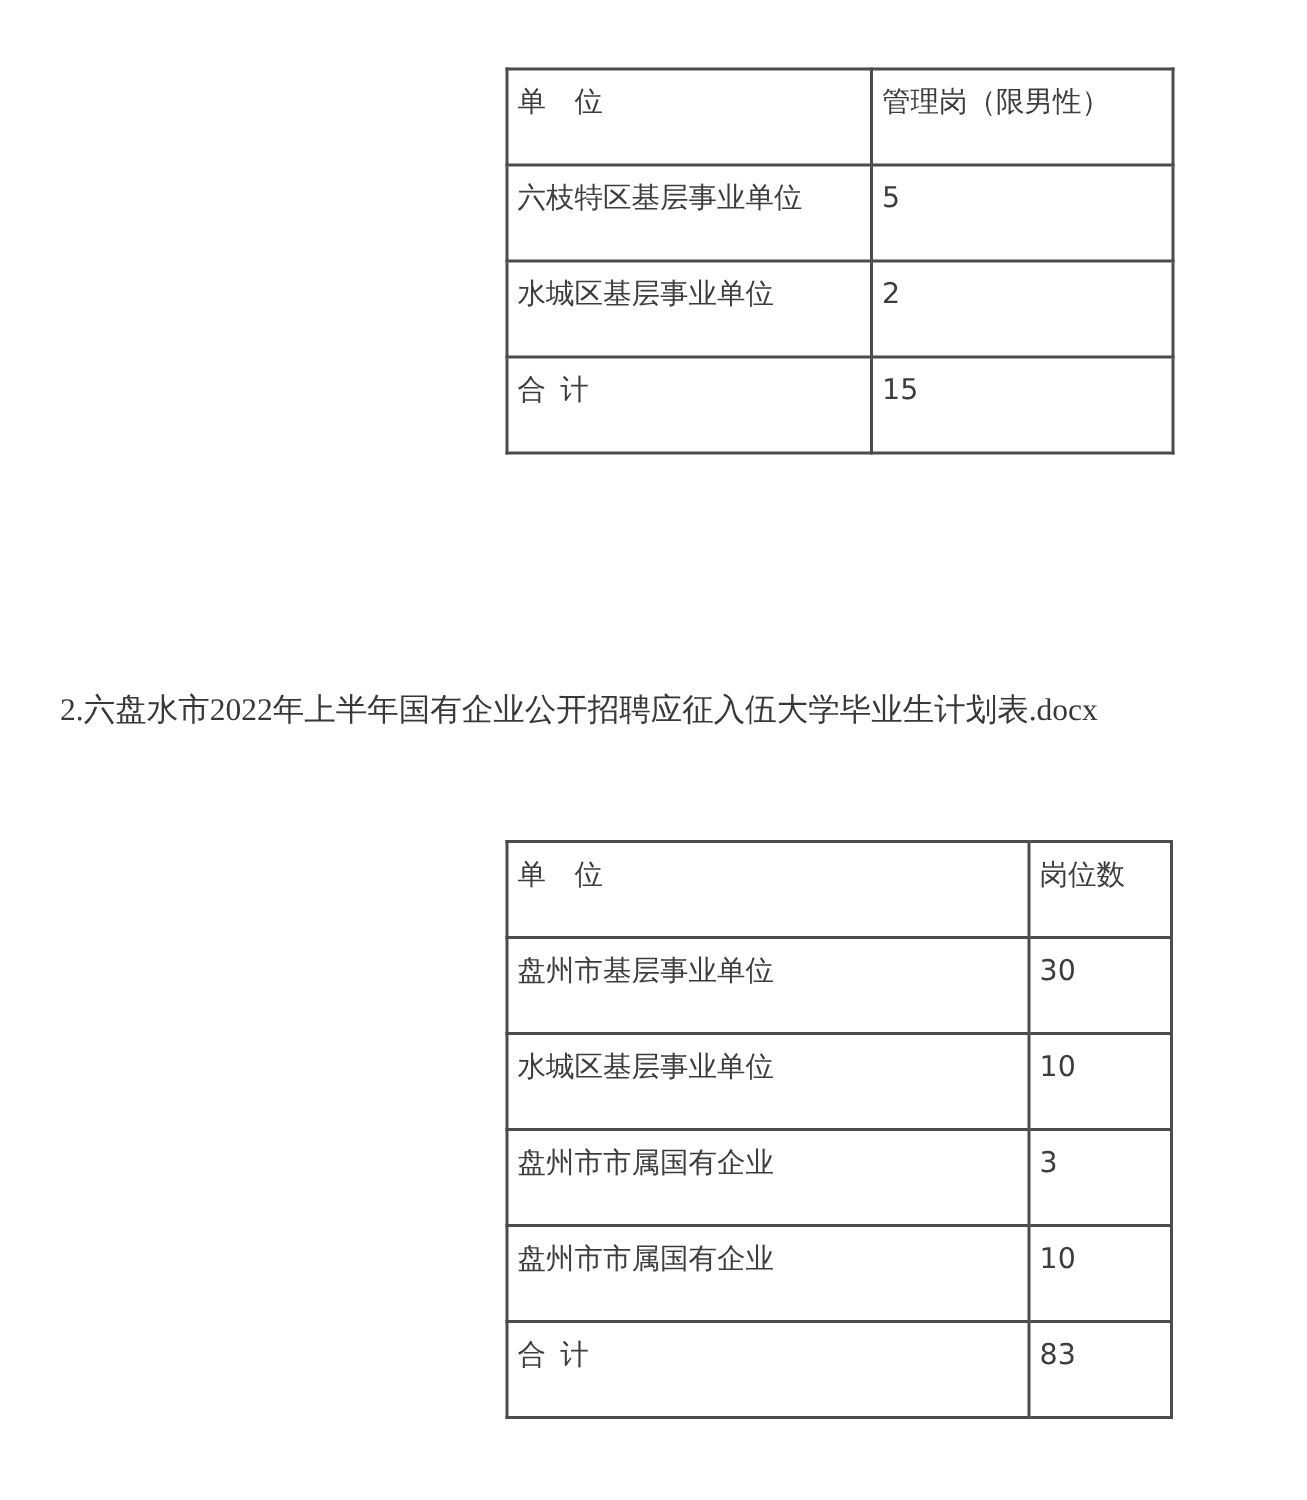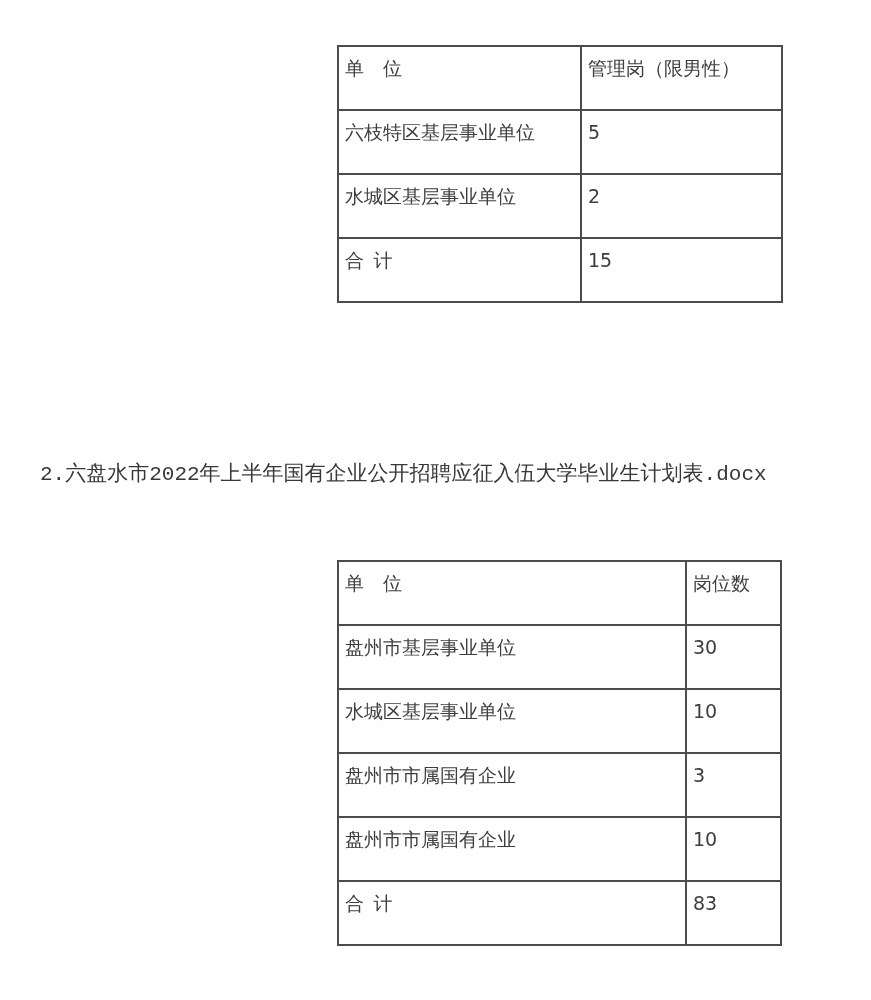--- a/index.html
+++ b/index.html
@@ -35,21 +35,21 @@
   #table1 { left: 337px; top: 45px; }
   #table2 { left: 337px; top: 560px; }
   #table1 col.c-unit  { width: 243px; }
   #table1 col.c-value { width: 201px; }
   #table2 col.c-unit  { width: 348px; }
   #table2 col.c-value { width: 95px;  }
   .filename-line {
     position: absolute;
     left: 40px;
     top: 459px;
-    font-family: Liberation Mono, monospace;
+    font-family: Liberation Serif, serif;
     font-size: 21px;
     color: #383838;
     white-space: pre;
   }
 </style>
 </head>
 <body>
 
 <div>
 

